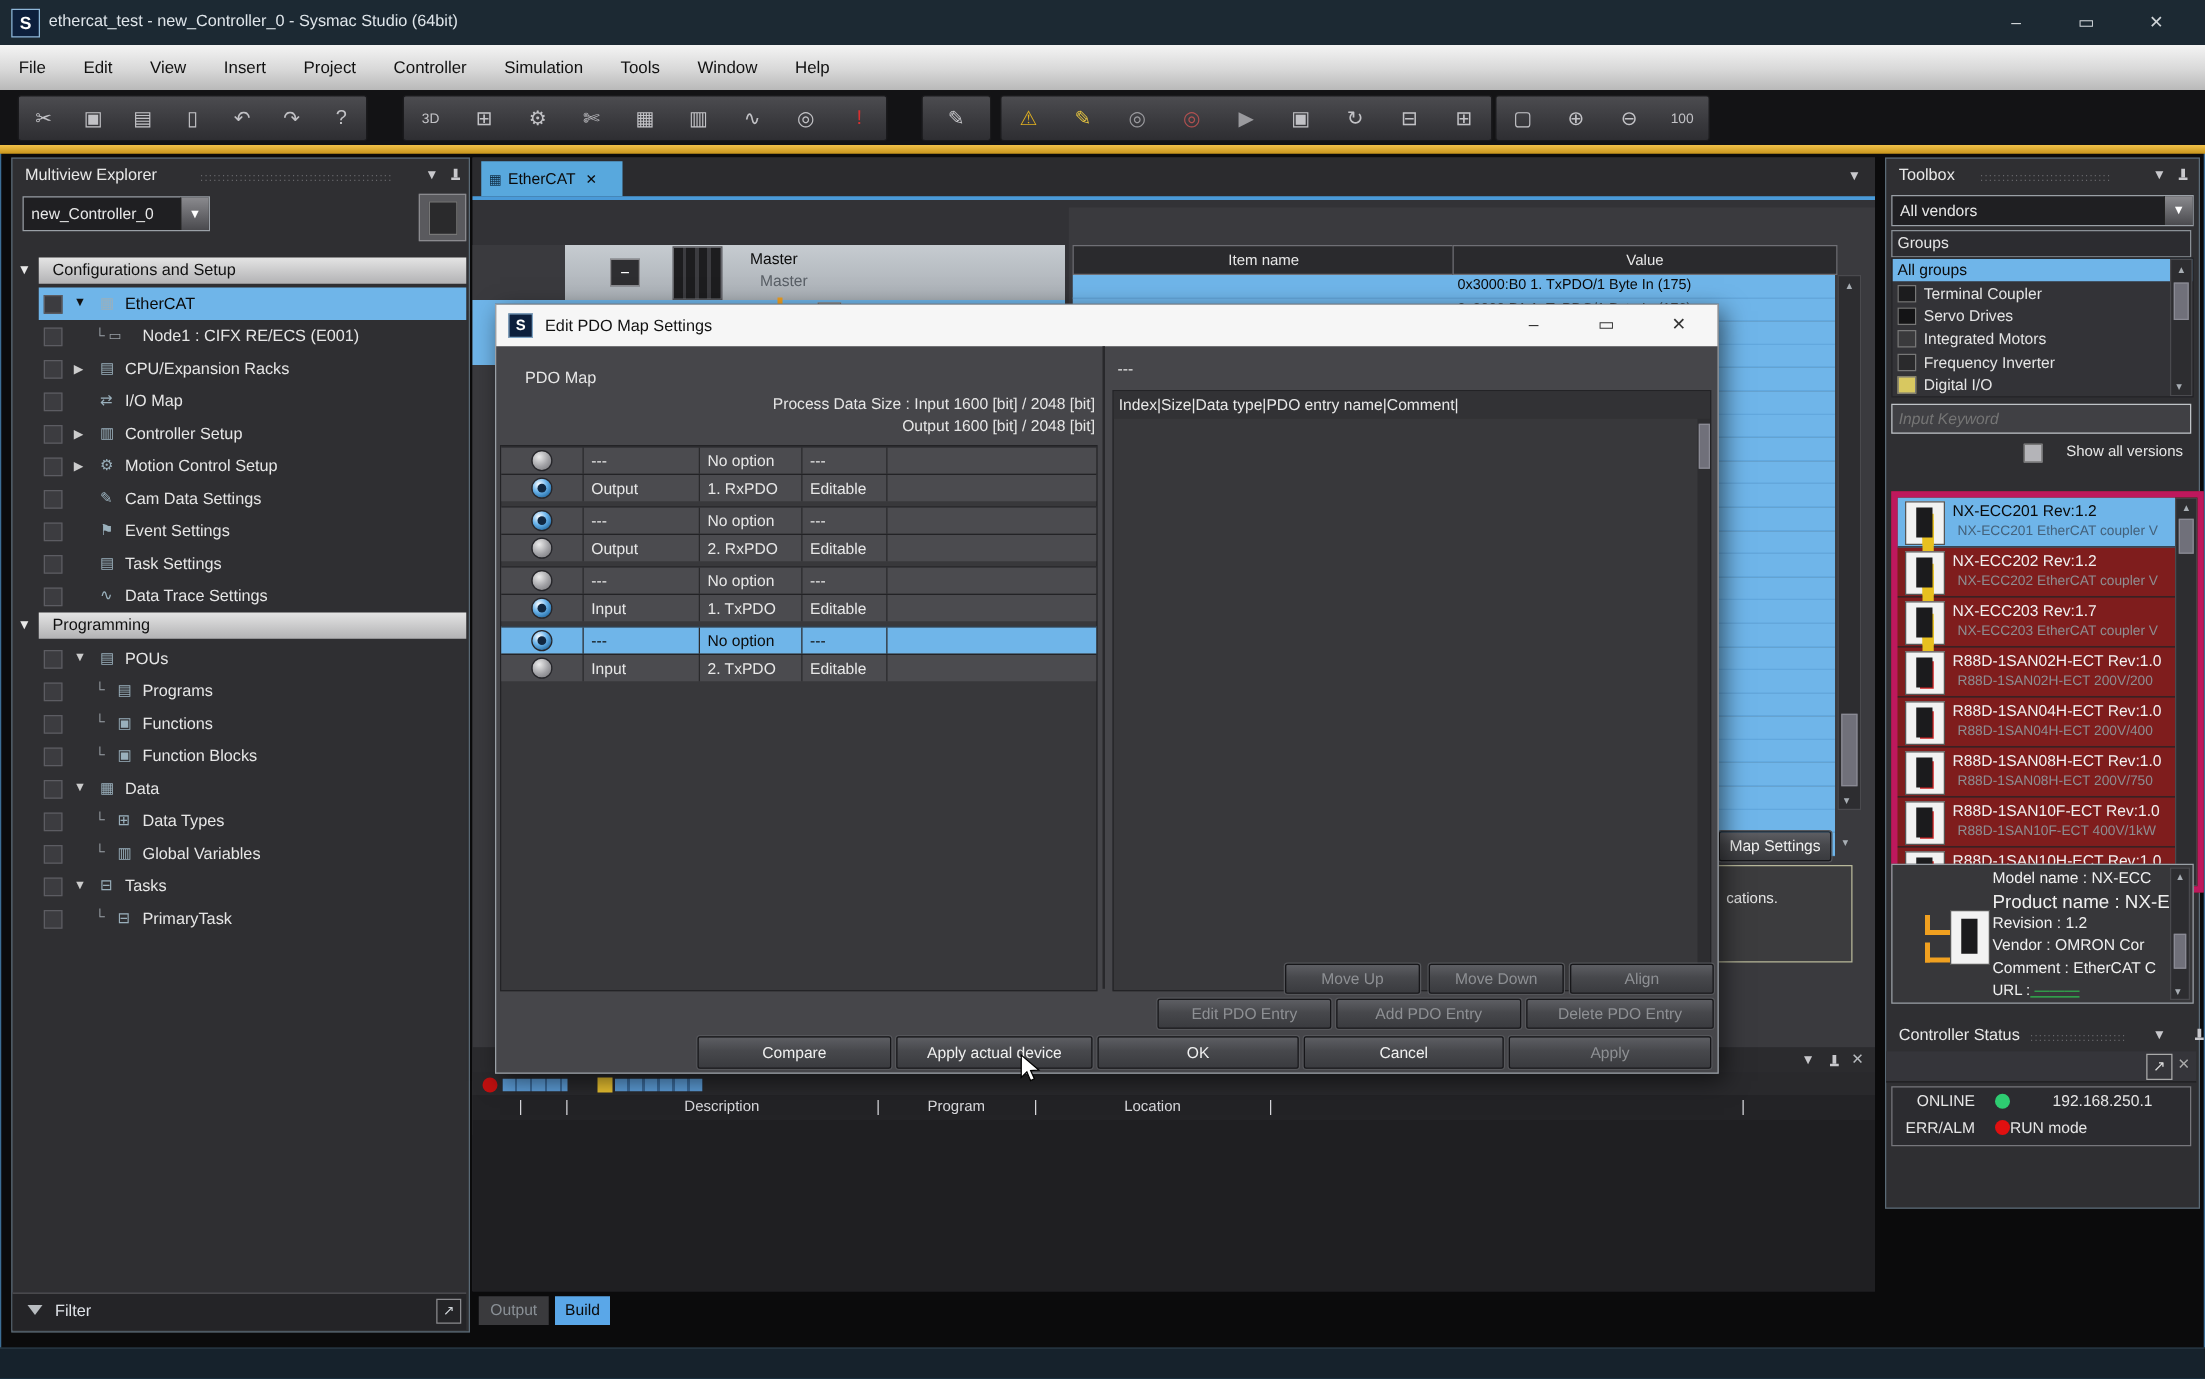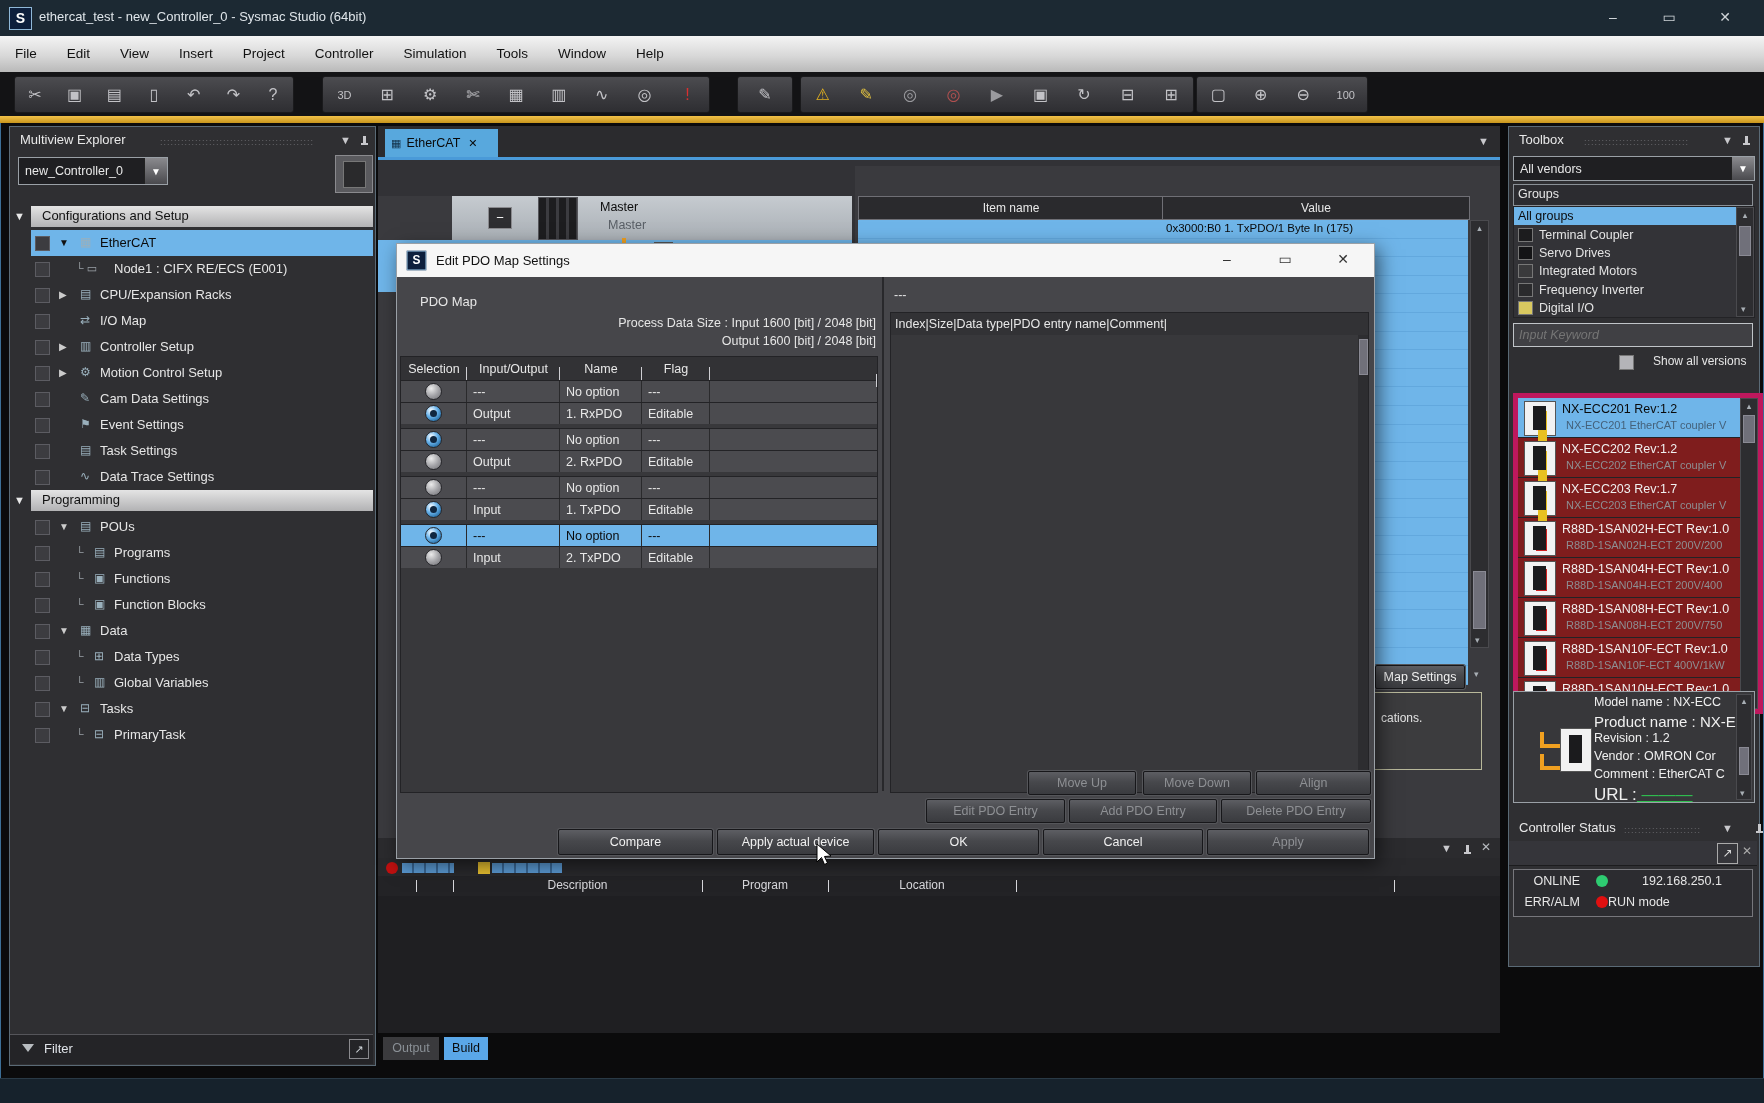--- a/index.html
+++ b/index.html
@@ -531,21 +531,21 @@
       <div class="abs elbow" style="left:26px;top:62px;width:18px;height:12px;"></div>
       <div class="abs" style="left:46px;top:36px;width:30px;height:42px;background:#f2f2f2;border:1px solid #555;">
         <div class="abs" style="left:8px;top:6px;width:13px;height:28px;background:#1b1b1d;"></div>
       </div>
       <div class="abs" id="detlines" style="left:80px;top:3px;width:140px;">
           <div class="txt" style="height: 18px; font-size: 12.5px; color: rgb(240, 240, 240);">Model name : NX-ECC</div>
           <div class="txt" style="height: 18px; font-size: 15px; color: rgb(240, 240, 240);">Product name : NX-EC</div>
           <div class="txt" style="height: 18px; font-size: 12.5px; color: rgb(240, 240, 240);">Revision : 1.2</div>
           <div class="txt" style="height: 18px; font-size: 12.5px; color: rgb(240, 240, 240);">Vendor :  OMRON Cor</div>
           <div class="txt" style="height: 18px; font-size: 12.5px; color: rgb(240, 240, 240);">Comment : EtherCAT C</div>
-          <div class="txt" style="height: 18px; font-size: 17px; color: rgb(240, 240, 240);">URL :<span style="color: rgb(48, 192, 80); text-decoration: underline;"> ———</span></div>
+          <div class="txt" style="height: 18px; font-size: 12px; color: rgb(240, 240, 240);">URL :<span style="color: rgb(48, 192, 80); text-decoration: underline;"> ———</span></div>
         </div>
       <div class="abs sbar" style="right:2px;top:2px;width:14px;height:104px;">
         <span class="sarr" style="margin-top:1px;">▴</span>
         <div class="sthumb" style="position:absolute;left:2px;top:52px;width:8px;height:26px;"></div>
         <span class="sarr" style="position:absolute;left:3px;bottom:1px;">▾</span>
       </div>
     </div>
 
     <div class="abs phead txt" style="left:10px;top:693px;">Controller Status</div>
     <div class="abs dots" style="left:115px;top:698px;width:95px;">::::::::::::::::::::::</div>
@@ -578,27 +578,20 @@
       <span class="dlgctl" style="left:810px;">–</span>
       <span class="dlgctl" style="left:868px;">▭</span>
       <span class="dlgctl" style="left:926px;">✕</span>
     </div>
 
     <div class="abs txt" style="left:23px;top:50px;font-size:13px;">PDO Map</div>
     <div class="abs txt" style="left:120px;top:72px;width:359px;text-align:right;font-size:12.5px;">Process Data Size : Input  1600 [bit]  /  2048 [bit]</div>
     <div class="abs txt" style="left:120px;top:90px;width:359px;text-align:right;font-size:12.5px;">Output  1600 [bit]  /  2048 [bit]</div>
 
     <div class="ptable" style="left:3px;top:112px;width:476px;height:435px;">
-      <div class="pheadrow">
-        <div class="phc c1">Selection</div>
-        <div class="phc c2">Input/Output</div>
-        <div class="phc c3">Name</div>
-        <div class="phc c4">Flag</div>
-        <div class="phc c5"></div>
-      </div>
       <div id="pdorows">
           <div class="prow">
             <div class="pcell c1">
               <div class="radio"></div>
             </div>
             <div class="pcell c2">---</div>
             <div class="pcell c3">No option</div>
             <div class="pcell c4">---</div>
             <div class="pcell c5"></div>
           </div>

